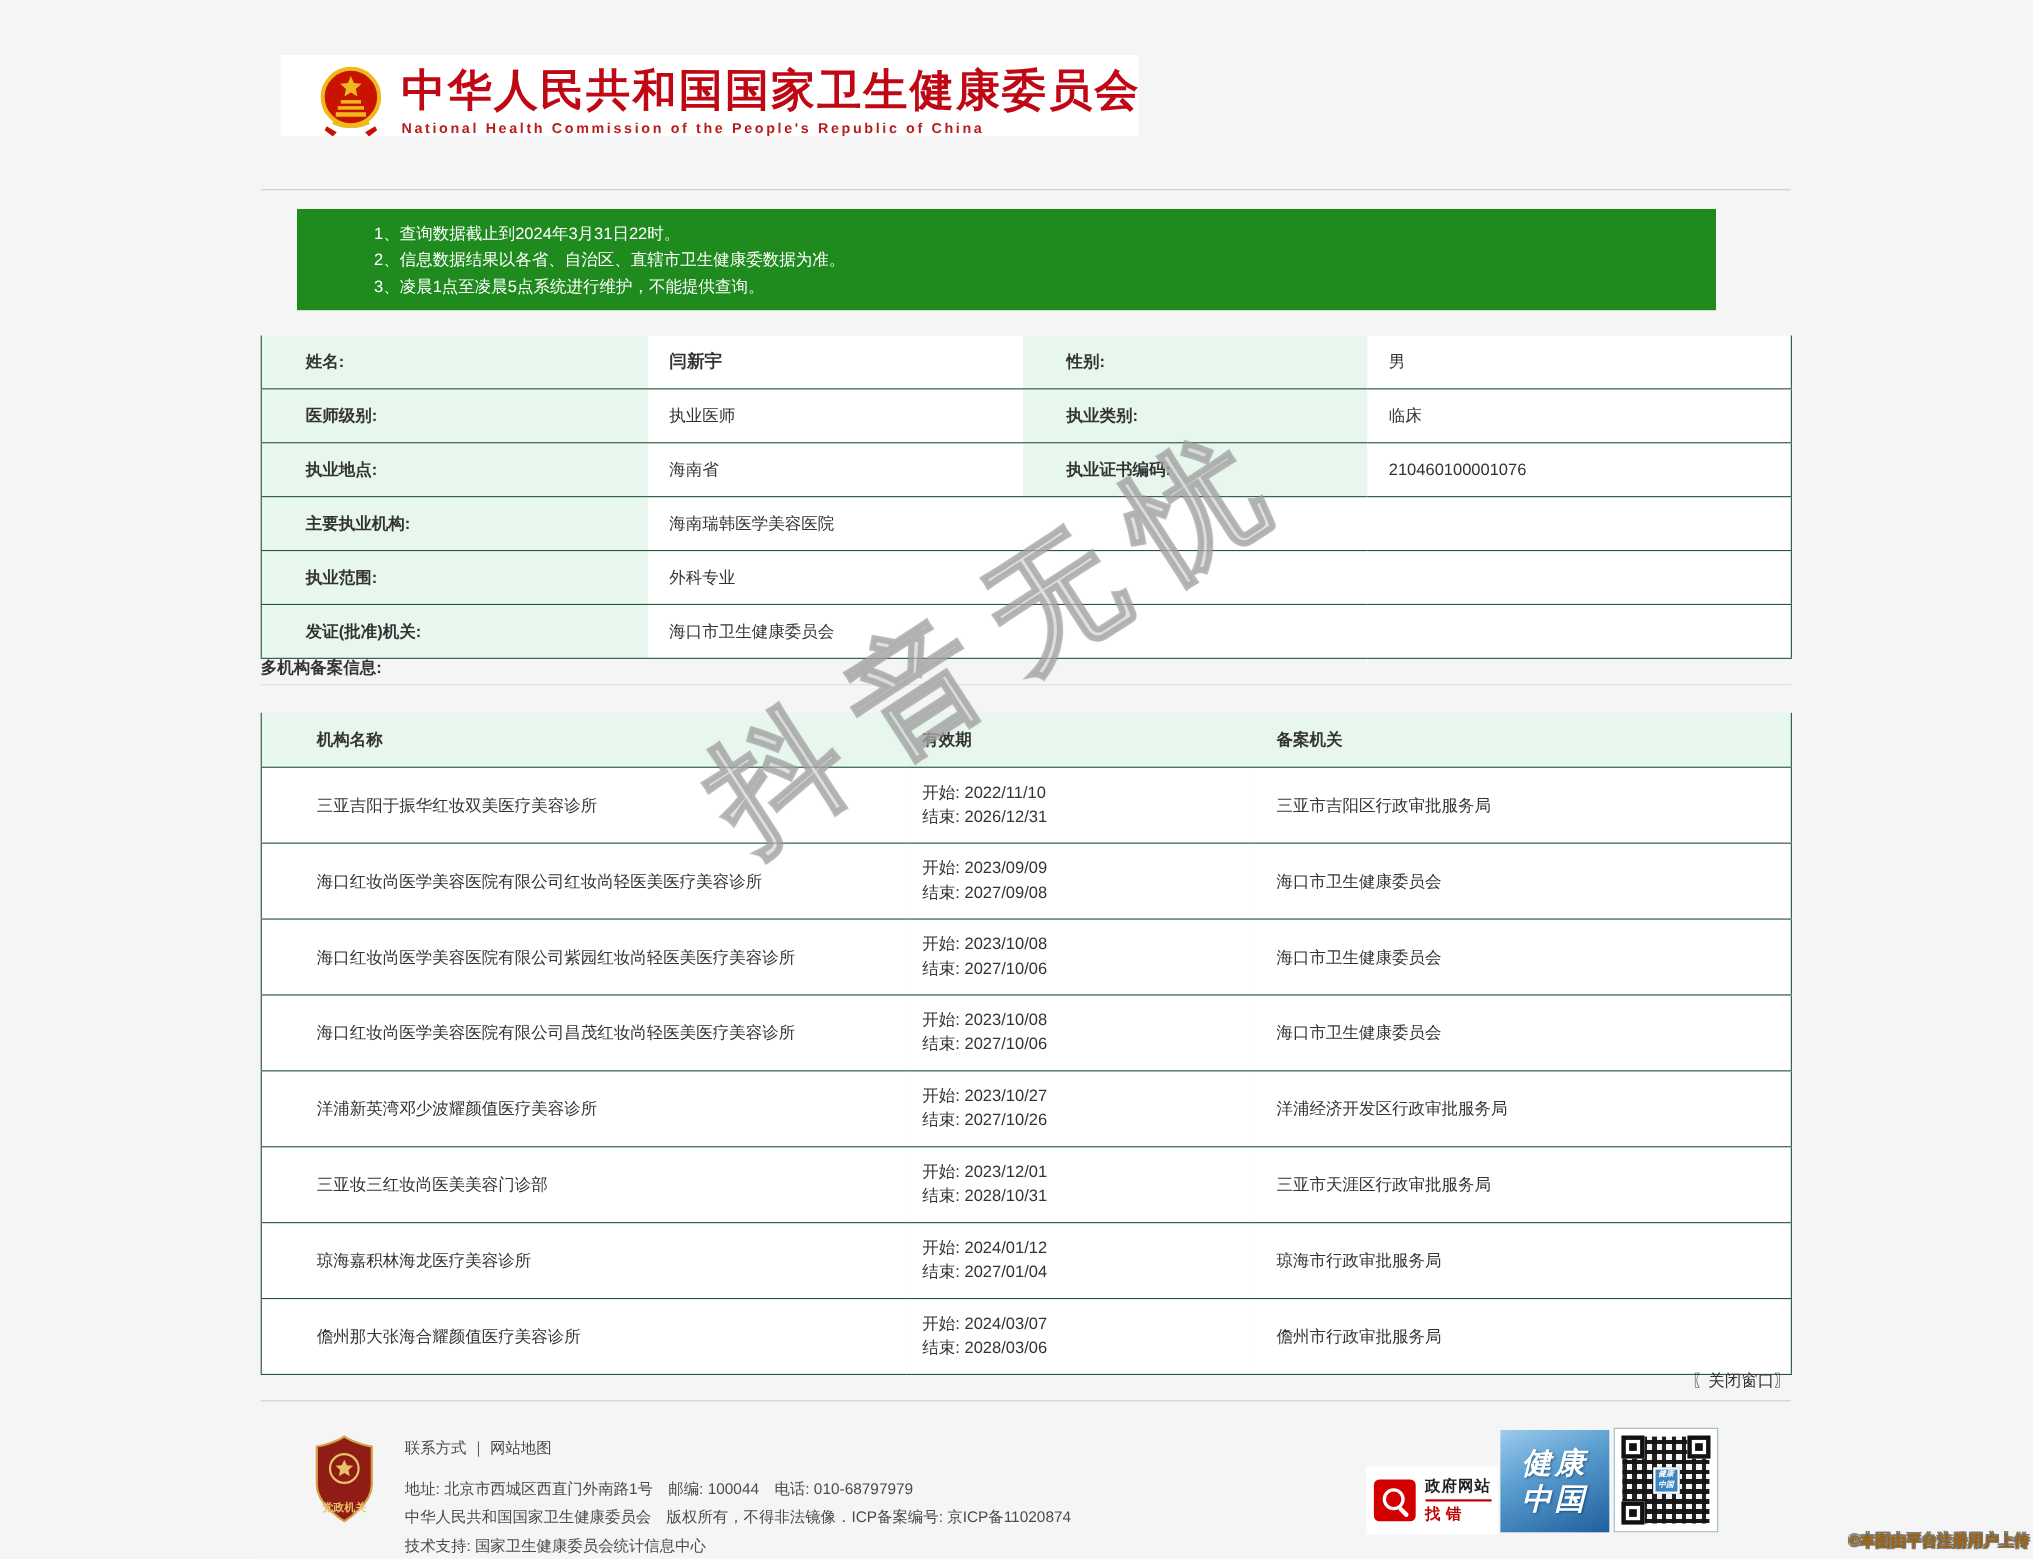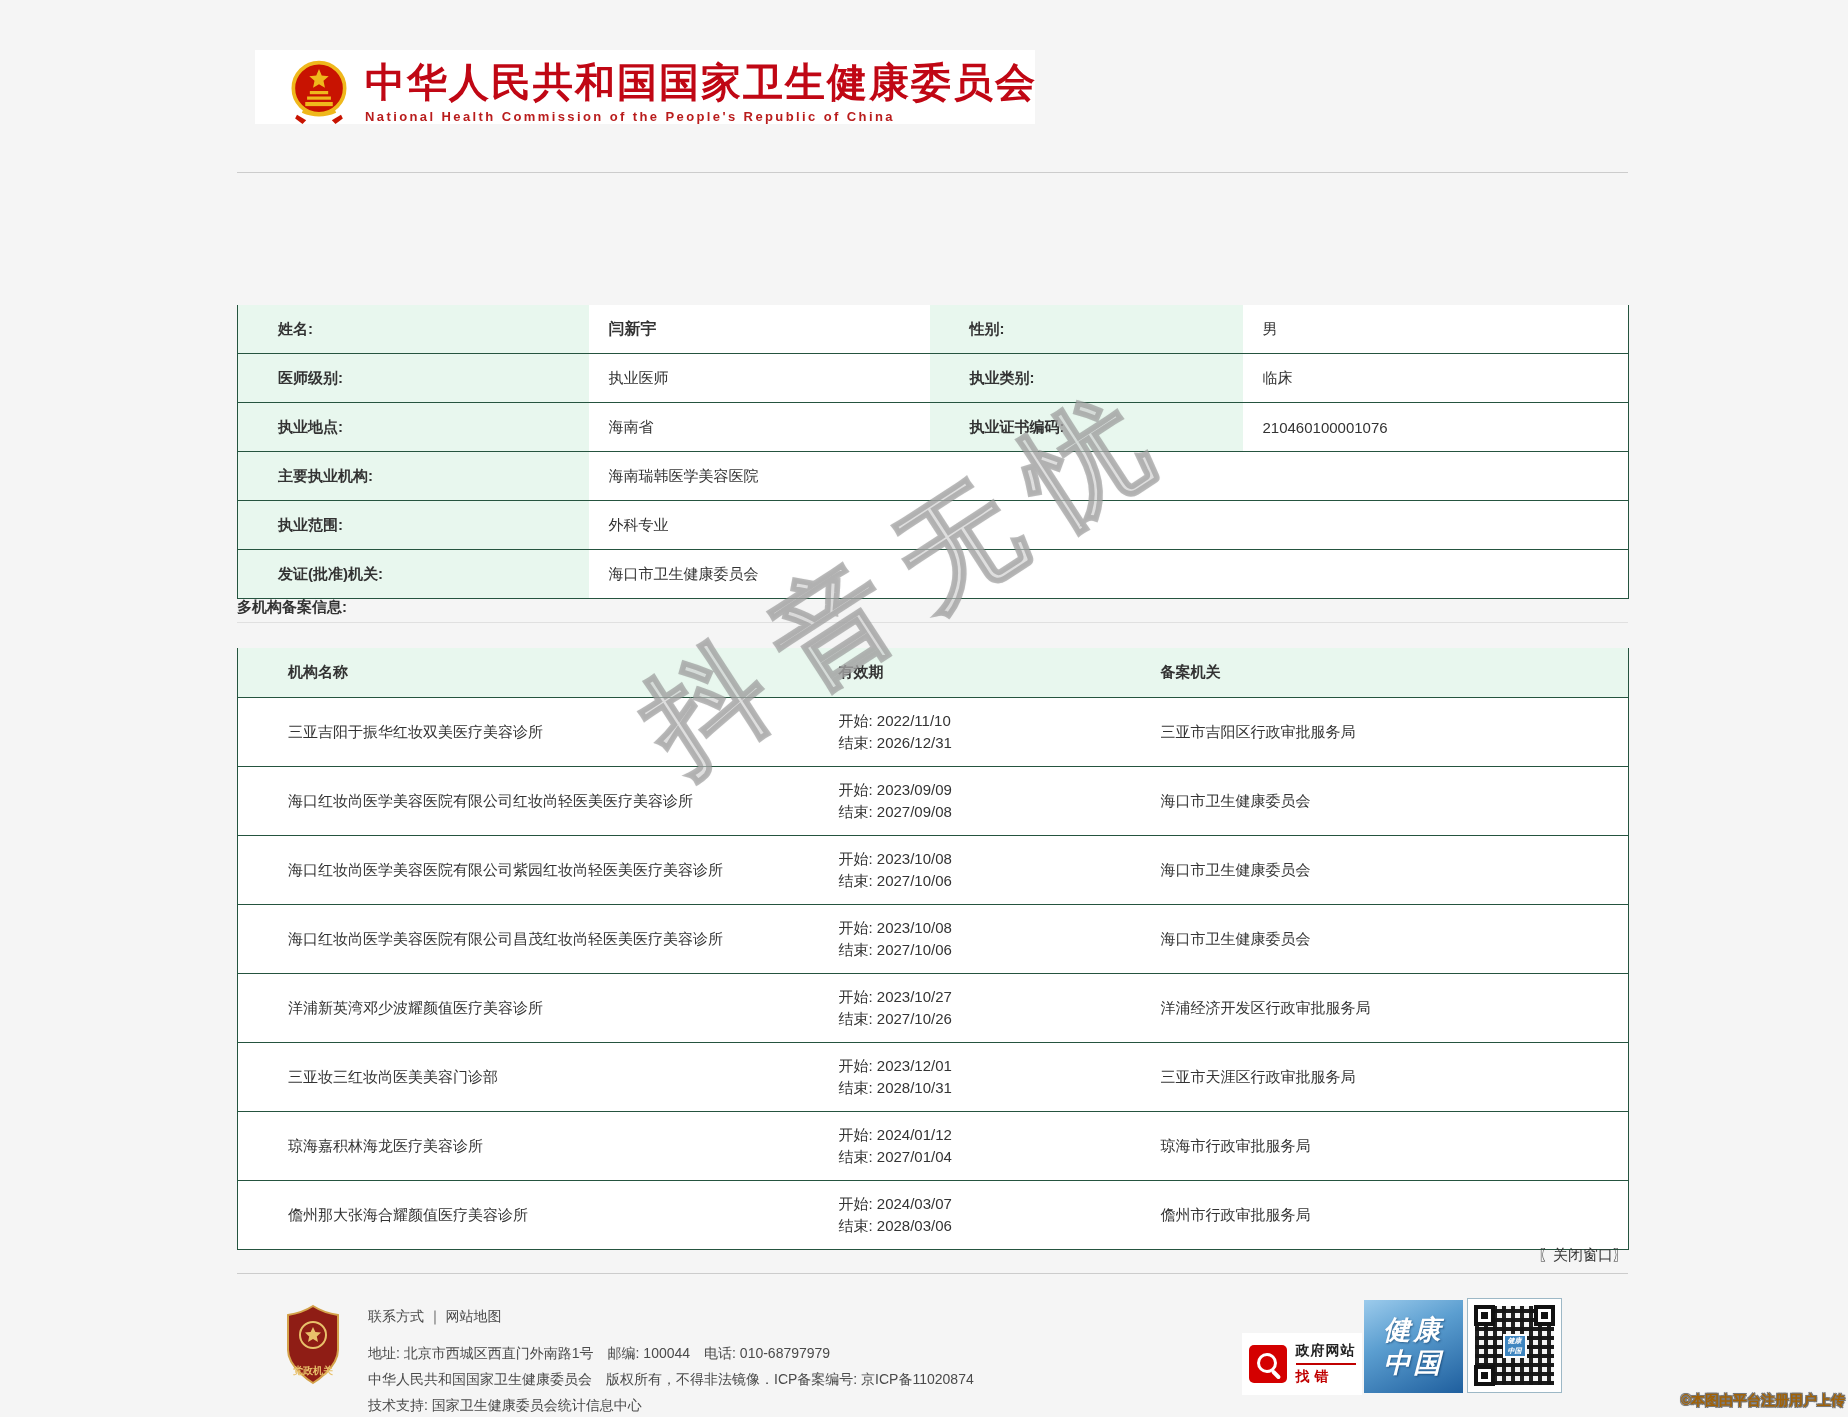--- a/index.html
+++ b/index.html
@@ -105,20 +105,25 @@
         <path d="M56 62 l-10 6 4 4 8-6 Z" fill="#c81301"></path>
       </svg>
       <div>
         <div class="title-cn">中华人民共和国国家卫生健康委员会</div>
         <div class="title-en">National Health Commission of the People's Republic of China</div>
       </div>
     </div>
 
     <div class="divider" style="top:172px"></div>
 
+    <div class="notice">
+      <div>1、查询数据截止到2024年3月31日22时。</div>
+      <div>2、信息数据结果以各省、自治区、直辖市卫生健康委数据为准。</div>
+      <div>3、凌晨1点至凌晨5点系统进行维护，不能提供查询。</div>
+    </div>
 
     <table class="info-table">
       <colgroup>
           <col style="width:351px">
           <col style="width:341px">
           <col style="width:313px">
           <col style="width:386px">
         </colgroup>
       <tbody>
           <tr>

